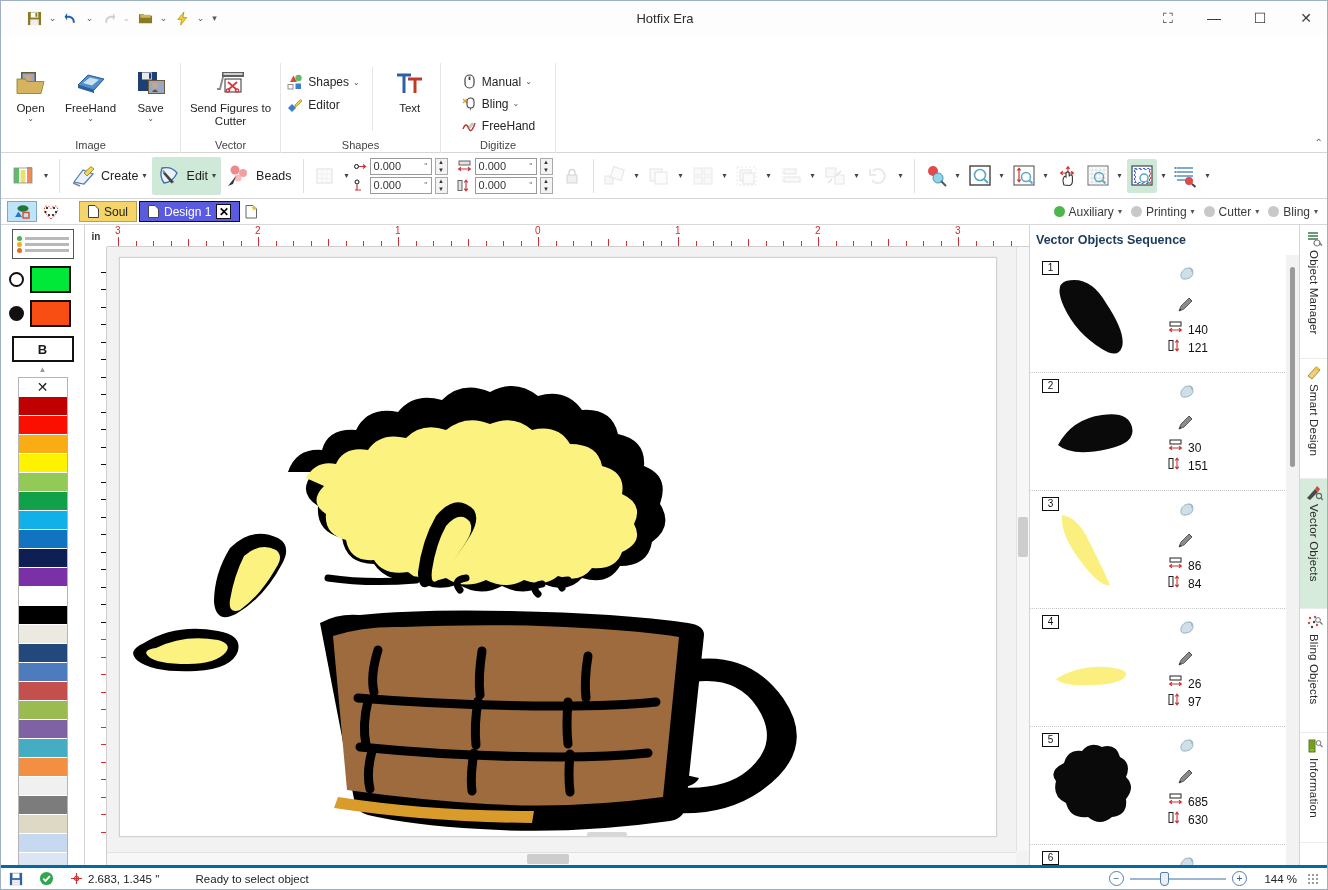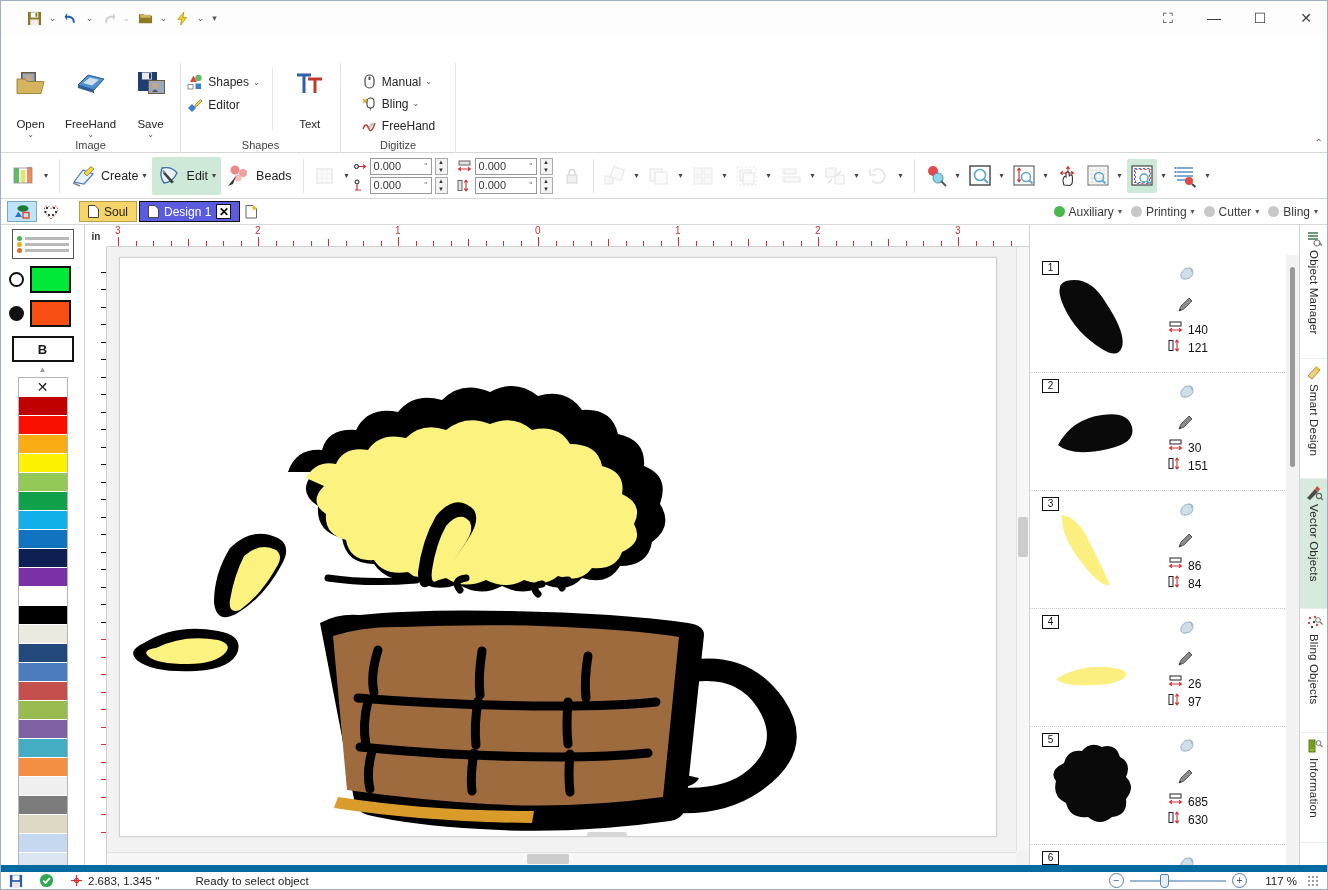--- a/index.html
+++ b/index.html
@@ -42,21 +42,21 @@
   .ribbon { position:absolute; left:0; top:62px; width:1328px; height:90px;
             background:#fff; border-bottom:1px solid #d6d6d6; display:flex; }
   .rgroup { height:90px; position:relative; display:flex; flex-direction:column;
             align-items:center; border-right:1px solid #e6e6e6; padding:0 6px; }
   .rgroup .glabel { position:absolute; bottom:2px; width:100%; text-align:center;
                     font-size:11px; color:#444; }
   .rgroup .gbody { display:flex; align-items:flex-start; gap:2px; padding-top:4px; flex:1; }
   .bigbtn { width:58px; display:flex; flex-direction:column; align-items:center;
             cursor:pointer; padding-top:2px; }
   .bigbtn .lbl { font-size:11.5px; color:#252525; text-align:center; line-height:1.15;
-                 margin-top:19px; }
+                 margin-top:3px; }
   .bigbtn .car { font-size:8px; color:#555; line-height:6px; margin-top:1px; }
   .smallrow { display:flex; align-items:center; gap:4px; padding:2px 4px; cursor:pointer;
               font-size:12px; color:#252525; }
   .smallrow .car { font-size:8px; color:#555; }
   .stack { display:flex; flex-direction:column; gap:1px; padding-top:4px; }
   .ribbon-collapse { position:absolute; right:6px; bottom:4px; font-size:10px;
                      color:#666; cursor:pointer; }
 
   
   .toolbar { position:absolute; left:0; top:152px; width:1328px; height:46px;
@@ -178,21 +178,21 @@
   .sidetabs { position:absolute; right:0; top:224px; width:28px; bottom:24px;
               background:#fff; border-left:1px solid #d5d5d5; }
   .stab { width:28px; display:flex; flex-direction:column; align-items:center;
           padding:5px 0 8px; cursor:pointer; border-bottom:1px solid #ececec; }
   .stab.active { background:#d6ebdc; }
   .stab .slabel { writing-mode:vertical-rl; font-size:11.5px; color:#2b2b2b;
                   margin-top:3px; letter-spacing:.2px; }
 
   
   .statusbar { position:absolute; left:0; right:0; bottom:0; height:24px;
-               background:#fff; border-top:7px solid #0369a1; display:flex;
+               background:#fff; border-top:3px solid #0369a1; display:flex;
                align-items:center; font-size:11.5px; color:#222; }
   .sb-item { display:flex; align-items:center; gap:5px; padding:0 8px; }
   .zoomctl { position:absolute; right:8px; display:flex; align-items:center; gap:6px; }
   .zbtn { width:15px; height:15px; border-radius:50%; border:1.5px solid #5580b0;
           color:#35587d; font-size:10px; display:flex; align-items:center;
           justify-content:center; cursor:pointer; background:#fff; line-height:1; }
   .ztrack { width:96px; height:2px; background:#9bb6d2; position:relative; }
   .zhandle { position:absolute; left:30px; top:-6px; width:9px; height:14px;
              background:#e9eff6; border:1.5px solid #5580b0; border-radius:2px 2px 4px 4px; }
   .zval { font-size:11.5px; color:#222; min-width:44px; text-align:right; }
@@ -240,20 +240,21 @@
       </div>
       <div class="qcar">⌄</div>
       <div class="qbtn">
         <svg width="15" height="15" viewBox="0 0 16 16">
           <path d="M9.5 1 L3 9 H7 L6 15 L12.5 7 H8.5 Z" fill="#f5d22c" stroke="#9d8300" stroke-width=".7"></path>
         </svg>
       </div>
       <div class="qcar">⌄</div>
       <div class="qcar">▾</div>
     </div>
+    <div class="title-text">Hotfix Era</div>
     <div class="winbtns">
       <div>⛶</div>
       <div>—</div>
       <div>☐</div>
       <div class="close">✕</div>
     </div>
   </div>
 
 
   <div class="ribbon">
@@ -290,20 +291,37 @@
             <circle cx="21" cy="16.5" r="3" fill="#c8a882"></circle>
             <path d="M18 23 q3-5 6 0 z" fill="#5d4b3a"></path>
           </svg>
           <div class="lbl">Save</div>
           <div class="car">⌄</div>
         </div>
       </div>
       <div class="glabel">Image</div>
     </div>
 
+    <div class="rgroup" style="width:100px">
+      <div class="gbody">
+        <div class="bigbtn" style="width:88px">
+          <svg width="40" height="30" viewBox="0 0 40 30">
+            <rect x="11" y="3" width="22" height="5" fill="#5f5f5f"></rect>
+            <rect x="12.5" y="4" width="19" height="2" fill="#cfcfcf"></rect>
+            <path d="M12 8 L9 20 L6 20" stroke="#8a8a8a" stroke-width="2" fill="none"></path>
+            <rect x="14" y="10" width="16" height="13" fill="#fff" stroke="#333" stroke-width="1"></rect>
+            <path d="M17 13 L26 21 M26 13 L17 21" stroke="#d03a3a" stroke-width="1.7"></path>
+            <circle cx="17" cy="21.5" r="1.7" fill="none" stroke="#d03a3a" stroke-width="1.3"></circle>
+            <circle cx="26" cy="21.5" r="1.7" fill="none" stroke="#d03a3a" stroke-width="1.3"></circle>
+          </svg>
+          <div class="lbl">Send Figures to Cutter</div>
+        </div>
+      </div>
+      <div class="glabel">Vector</div>
+    </div>
 
     <div class="rgroup" style="width:160px">
       <div class="gbody">
         <div class="stack">
           <div class="smallrow">
             <svg width="18" height="18" viewBox="0 0 18 18">
               <path d="M4 9 L7.5 2.5 L11 9 Z" fill="#e0473a"></path>
               <circle cx="12.5" cy="5" r="3.2" fill="#63b964"></circle>
               <rect x="9.5" y="10.5" width="5.5" height="5.5" fill="#3b7fd4"></rect>
               <rect x="2" y="11.5" width="5" height="4.5" fill="#fff" stroke="#777" stroke-width=".8"></rect>
@@ -891,20 +909,21 @@
     </div>
     <div class="hscroll">
       <div class="hthumb"></div>
     </div>
     <div class="hsplit"></div>
   </div>
 
   <div class="vdivider"></div>
 
   <div class="rightdock">
+    <div class="rd-title">Vector Objects Sequence</div>
     <div class="rd-list" id="vlist">
         <div class="vobj">
           <div class="vnum">1</div>
           <div class="vthumbcell">
             <svg width="86" height="86" viewBox="0 0 86 86">
               <path d="M14 10 q24 -6 40 22 q20 30 16 44 q-4 12 -20 2 q-26 -16 -38 -42 q-10 -22 2 -26 Z" fill="#0a0a0a"></path>
             </svg>
           </div>
           <div class="vmeta">
             <span class="dye"><svg width="17" height="17" viewBox="0 0 17 17">
@@ -1165,18 +1184,18 @@
       <span>2.683, 1.345 ''</span>
     </div>
     <div class="sb-item" style="padding-left:28px">Ready to select object</div>
 
     <div class="zoomctl">
       <div class="zbtn">−</div>
       <div class="ztrack">
         <div class="zhandle"></div>
       </div>
       <div class="zbtn">+</div>
-      <div class="zval">117 %</div>
+      <div class="zval">144 %</div>
       <div class="grip"></div>
     </div>
   </div>
 
 </div>
 
 </body></html>

